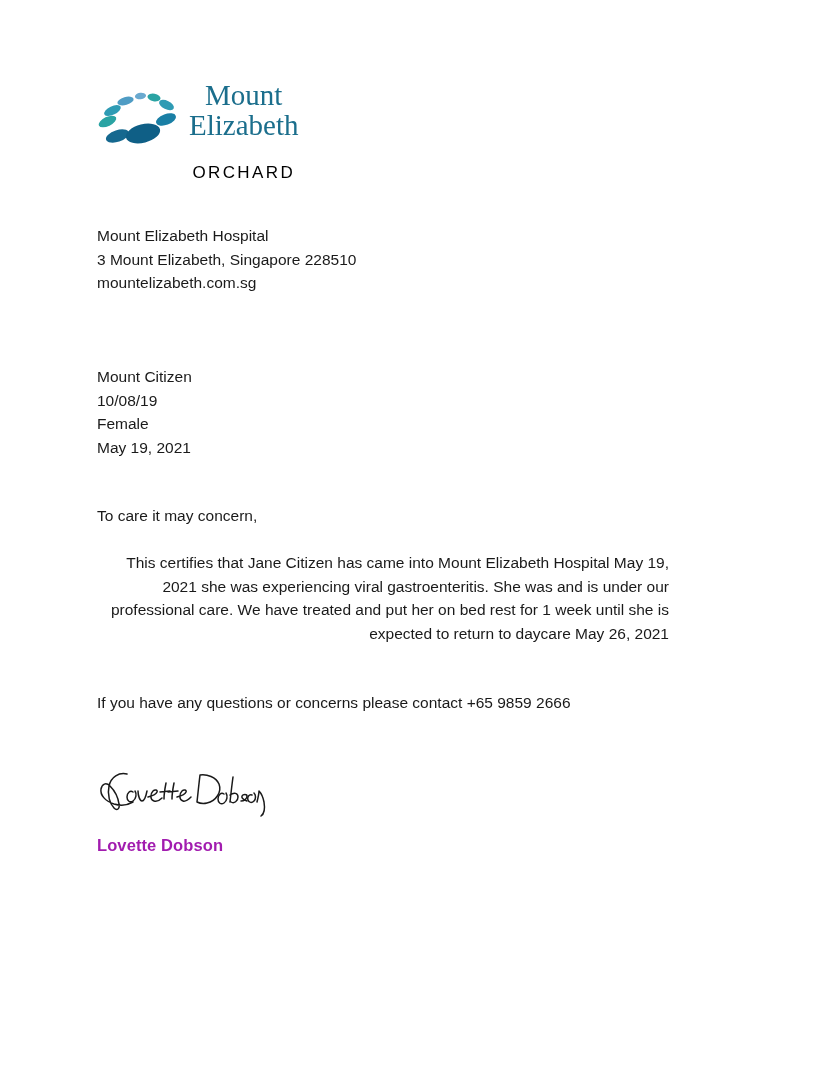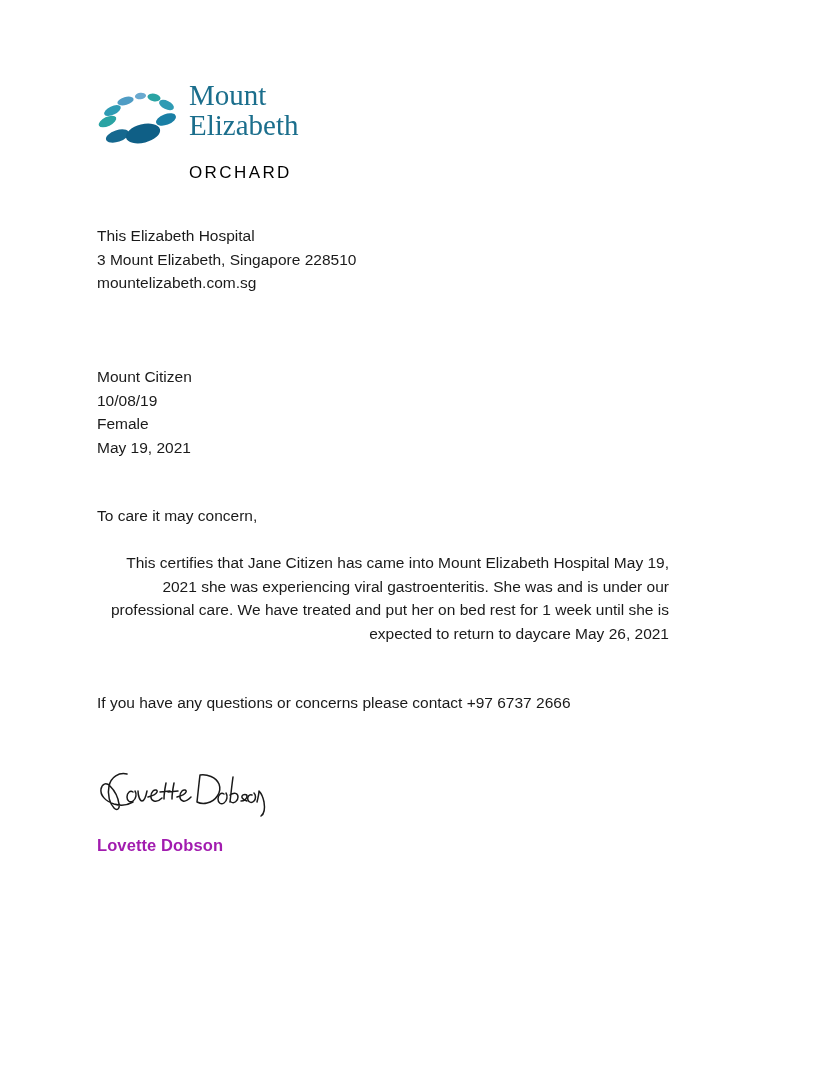--- a/index.html
+++ b/index.html
@@ -34,20 +34,21 @@
   .logo-mark {
     width: 86px;
     height: 62px;
     flex: 0 0 auto;
     margin-top: 6px;
   }
   .logo-words {
     margin-left: 8px;
     display: flex;
     flex-direction: column;
+    align-items: center;
   }
   .brand-line1,
   .brand-line2 {
     font-family: "Liberation Serif", serif;
     font-size: 29px;
     line-height: 30px;
     color: #1b6e8c;
     letter-spacing: 0px;
   }
   .brand-sub {
@@ -130,42 +131,42 @@
     </svg>
 
     <div class="logo-words">
       <span class="brand-line1">Mount</span>
       <span class="brand-line2">Elizabeth</span>
       <span class="brand-sub">ORCHARD</span>
     </div>
   </div>
 
   <div class="block" id="facility-block">
-    <div class="line">This Elizabeth Hospital</div>
+    <div class="line">Mount Elizabeth Hospital</div>
     <div class="line">3 Mount Elizabeth, Singapore 228510</div>
     <div class="line">mountelizabeth.com.sg</div>
   </div>
 
   <div class="block" id="patient-block">
     <div class="line">Mount Citizen</div>
     <div class="line">10/08/19</div>
     <div class="line">Female</div>
     <div class="line">May 19, 2021</div>
   </div>
 
   <div class="block" id="salutation-block">
     <div class="line">To care it may concern,</div>
   </div>
 
   <div class="block" id="body-block">
     <p class="para">This certifies that Jane Citizen has came into Mount Elizabeth Hospital May 19, 2021 she was experiencing viral gastroenteritis. She was and is under our professional care. We have treated and put her on bed rest for 1 week until she is expected to return to daycare May 26, 2021</p>
   </div>
 
   <div class="block" id="contact-block">
-    <div class="line">If you have any questions or concerns please contact +97 6737 2666</div>
+    <div class="line">If you have any questions or concerns please contact +65 9859 2666</div>
   </div>
 
   <div class="signature-area">
     <svg class="signature-svg" viewBox="0 0 172 52">
       <g fill="none" stroke="#1a1a1a" stroke-width="1.5" stroke-linecap="round" stroke-linejoin="round">
 
         <path d="M30 6 C22 4 14 9 12 18 C10 27 13 36 17 40 C20 43 23 41 22 36 C21 29 17 22 13 18 C9 14 5 16 4 21 C3 27 8 33 17 36 C24 38 31 37 36 34"></path>
 
         <path d="M36 24 C33 22 30 25 30 29 C30 33 33 35 36 33 C39 31 40 26 38 23"></path>
 

